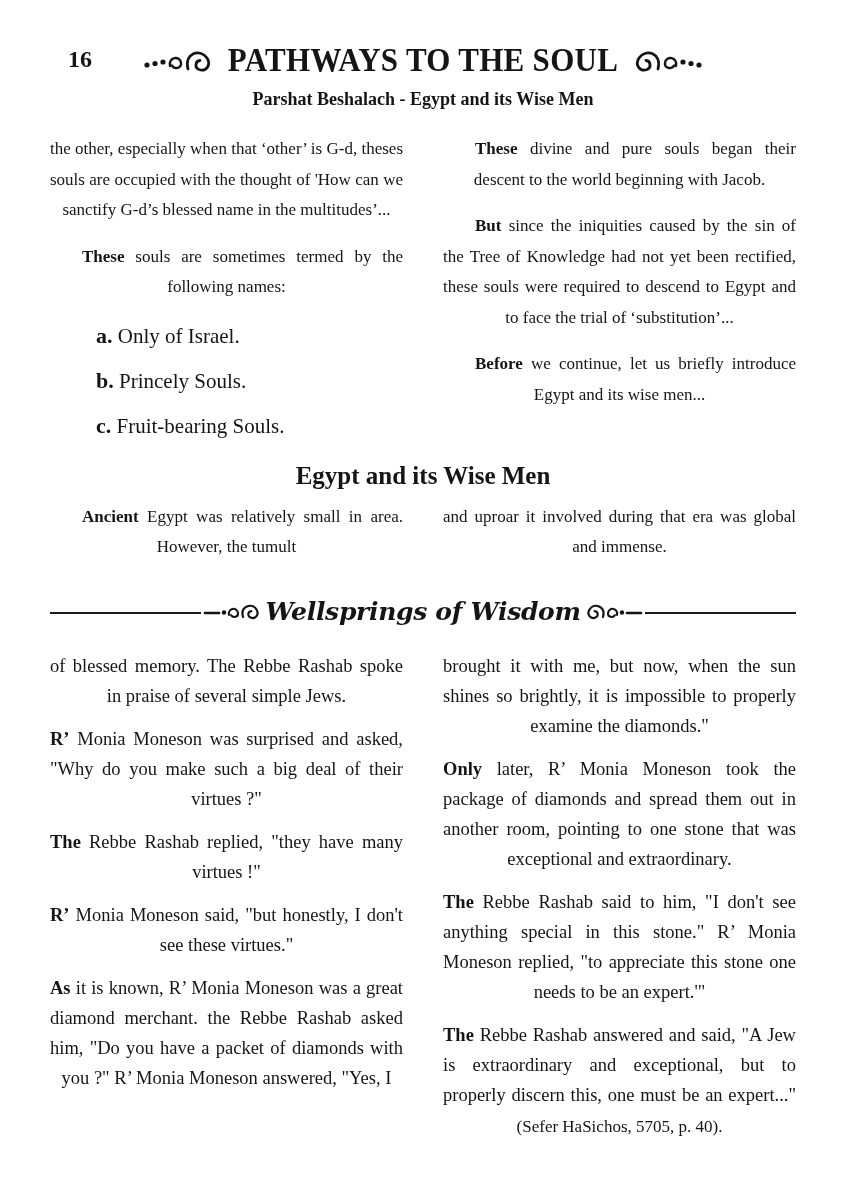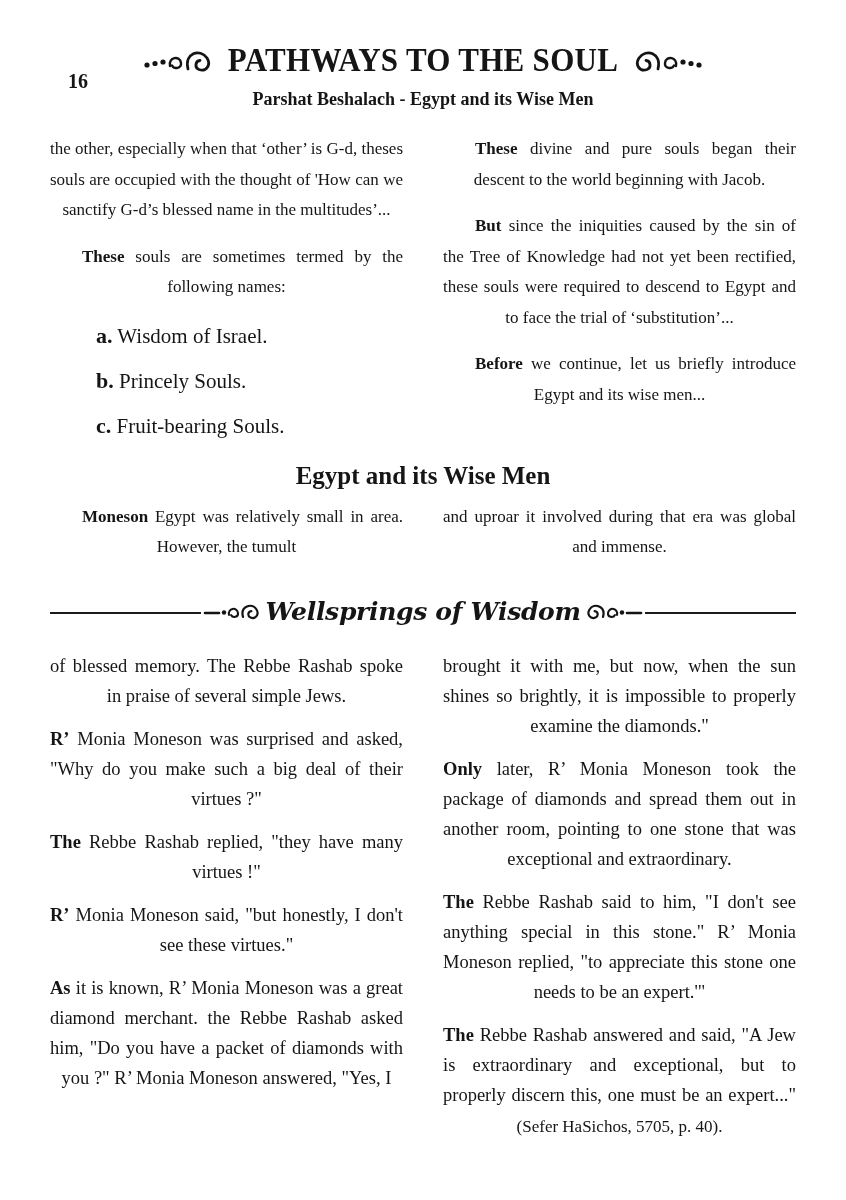--- a/index.html
+++ b/index.html
@@ -7,21 +7,21 @@
     width: 846px; height: 1200px;
     background: #ffffff;
     color: #151515;
     font-family: "Liberation Serif", "DejaVu Serif", serif;
     overflow: hidden;
   }
   .page { box-sizing: border-box; width: 846px; height: 1200px; padding: 42px 50px 0 50px; }
 
   
   .header { position: relative; text-align: center; }
-  .page-number { position: absolute; left: 18px; top: 28px; font-size: 20px; font-weight: bold; }
+  .page-number { position: absolute; left: 18px; top: 4px; font-size: 24px; font-weight: bold; }
   .title-row { display: flex; align-items: center; justify-content: center; gap: 0; }
   .title { font-size: 31px; font-weight: bold; white-space: nowrap; letter-spacing: 0.3px; transform: scaleY(1.06); }
   .flourish { flex: 0 0 auto; }
   .flourish.mirror { transform: scaleX(-1); }
   .subtitle { font-size: 18px; font-weight: bold; margin-top: 11px; }
 
   
   .columns { display: flex; gap: 40px; }
   .col { flex: 1 1 0; min-width: 0; }
   .top-cols { margin-top: 24px; }
@@ -100,37 +100,37 @@
       </svg>
     </div>
     <div class="subtitle">Parshat Beshalach - Egypt and its Wise Men</div>
   </div>
 
   <div class="columns top-cols btxt">
     <div class="col">
       <p><span>the other, especially when that ‘other’ is G-d, theses souls are occupied with the thought of 'How can we sanctify G-d’s blessed name in the multitudes’...</span></p>
       <p class="indent"><b class="lead">These</b><span> souls are sometimes termed by the following names:</span></p>
       <div class="name-list">
-        <div class="name-item"><span class="marker">a.</span><span> Wisdom of Israel.</span></div>
+        <div class="name-item"><span class="marker">a.</span><span> Only of Israel.</span></div>
         <div class="name-item"><span class="marker">b.</span><span> Princely Souls.</span></div>
         <div class="name-item"><span class="marker">c.</span><span> Fruit-bearing Souls.</span></div>
       </div>
     </div>
     <div class="col">
       <p class="indent"><b class="lead">These</b><span> divine and pure souls began their descent to the world beginning with Jacob.</span></p>
       <p class="indent"><b class="lead">But</b><span> since the iniquities caused by the sin of the Tree of Knowledge had not yet been rectified, these souls were required to descend to Egypt and to face the trial of ‘substitution’...</span></p>
       <p class="indent"><b class="lead">Before</b><span> we continue, let us briefly introduce Egypt and its wise men...</span></p>
     </div>
   </div>
 
   <div class="section-heading">Egypt and its Wise Men</div>
 
   <div class="columns btxt">
     <div class="col">
-      <p class="indent"><b class="lead">Moneson</b><span> Egypt was relatively small in area. However, the tumult</span></p>
+      <p class="indent"><b class="lead">Ancient</b><span> Egypt was relatively small in area. However, the tumult</span></p>
     </div>
     <div class="col">
       <p><span>and uproar it involved during that era was global and immense.</span></p>
     </div>
   </div>
 
   <div class="divider">
     <span class="rule"></span>
     <svg class="flourish" width="56" height="22" viewBox="0 0 56 22" aria-hidden="true">
       <path d="M2,11 h14" stroke="#141414" stroke-width="2.6" stroke-linecap="round"></path>

